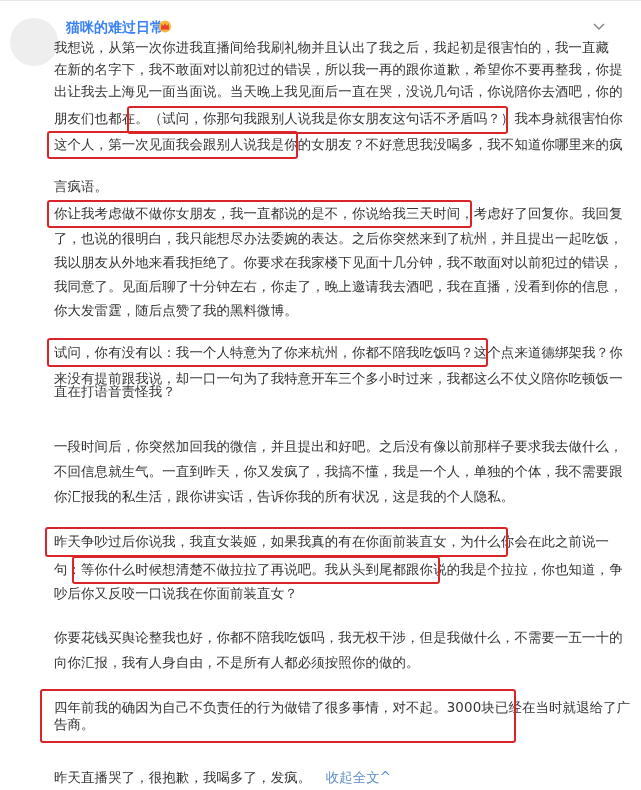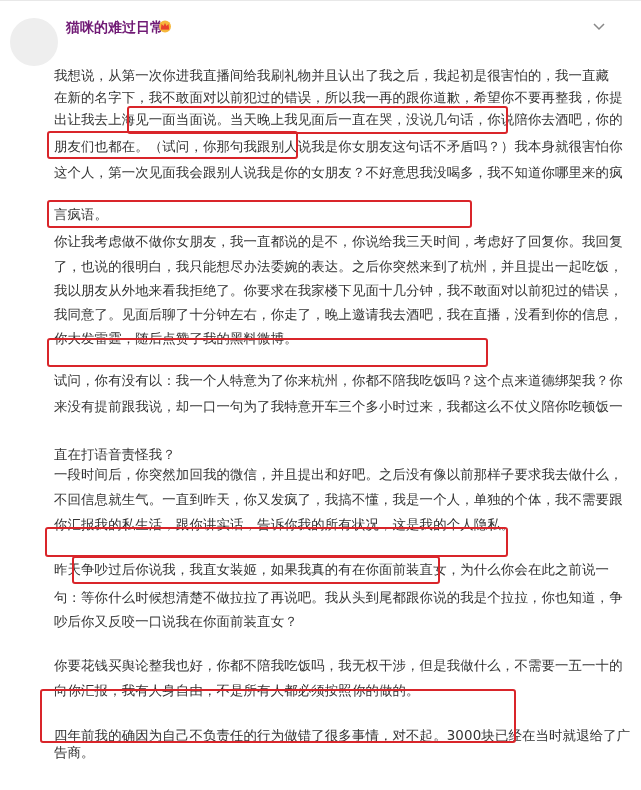--- a/index.html
+++ b/index.html
@@ -7,32 +7,32 @@
     width: 641px; height: 790px; background: #ffffff; position: relative; overflow: hidden;
     font-family: "DejaVu Sans", "Liberation Sans", sans-serif;
     color: #333333;
   }
   .topline { position: absolute; left: 0; top: 0; width: 641px; height: 1px; background: #e8e8e8; }
   .avatar {
     position: absolute; left: 10px; top: 18px; width: 48px; height: 48px; border-radius: 50%;
     background: #eeeeee;
   }
   .name {
-    position: absolute; left: 66px; top: 17px; font-size: 14px; font-weight: bold; color: #701a75;
+    position: absolute; left: 66px; top: 17px; font-size: 14px; font-weight: bold; color: #3b82f6;
     line-height: 20px; white-space: nowrap;
   }
   .crown {
     position: absolute; left: 158px; top: 19px; width: 14px; height: 14px;
   }
   .chevron {
     position: absolute; left: 592px; top: 22px; width: 14px; height: 10px;
   }
   .line {
     position: absolute; left: 54px; font-size: 13.4px; line-height: 22px; white-space: nowrap;
-    color: #333333; letter-spacing: 0.15px; margin-top: 28px;
+    color: #333333; letter-spacing: 0.15px;
   }
   .box {
     position: absolute; border: 2.5px solid #d9252a; border-radius: 3px; box-sizing: border-box;
     pointer-events: none;
   }
   .link { color: #5d8fc9; }
 </style>
 </head>
 <body>
 
@@ -60,21 +60,21 @@
 <div class="line" style="top:176px">言疯语。</div>
 
 <div class="line" style="top:203px">你让我考虑做不做你女朋友，我一直都说的是不，你说给我三天时间，考虑好了回复你。我回复</div>
 <div class="line" style="top:228px">了，也说的很明白，我只能想尽办法委婉的表达。之后你突然来到了杭州，并且提出一起吃饭，</div>
 <div class="line" style="top:252px">我以朋友从外地来看我拒绝了。你要求在我家楼下见面十几分钟，我不敢面对以前犯过的错误，</div>
 <div class="line" style="top:276px">我同意了。见面后聊了十分钟左右，你走了，晚上邀请我去酒吧，我在直播，没看到你的信息，</div>
 <div class="line" style="top:300px">你大发雷霆，随后点赞了我的黑料微博。</div>
 
 <div class="line" style="top:342px">试问，你有没有以：我一个人特意为了你来杭州，你都不陪我吃饭吗？这个点来道德绑架我？你</div>
 <div class="line" style="top:368px">来没有提前跟我说，却一口一句为了我特意开车三个多小时过来，我都这么不仗义陪你吃顿饭一</div>
-<div class="line" style="top:416px">直在打语音责怪我？</div>
+<div class="line" style="top:381px">直在打语音责怪我？</div>
 
 <div class="line" style="top:436px">一段时间后，你突然加回我的微信，并且提出和好吧。之后没有像以前那样子要求我去做什么，</div>
 <div class="line" style="top:461px">不回信息就生气。一直到昨天，你又发疯了，我搞不懂，我是一个人，单独的个体，我不需要跟</div>
 <div class="line" style="top:486px">你汇报我的私生活，跟你讲实话，告诉你我的所有状况，这是我的个人隐私。</div>
 
 <div class="line" style="top:531px">昨天争吵过后你说我，我直女装姬，如果我真的有在你面前装直女，为什么你会在此之前说一</div>
 <div class="line" style="top:559px">句：等你什么时候想清楚不做拉拉了再说吧。我从头到尾都跟你说的我是个拉拉，你也知道，争</div>
 <div class="line" style="top:583px">吵后你又反咬一口说我在你面前装直女？</div>
 
 <div class="line" style="top:627px">你要花钱买舆论整我也好，你都不陪我吃饭吗，我无权干涉，但是我做什么，不需要一五一十的</div>

